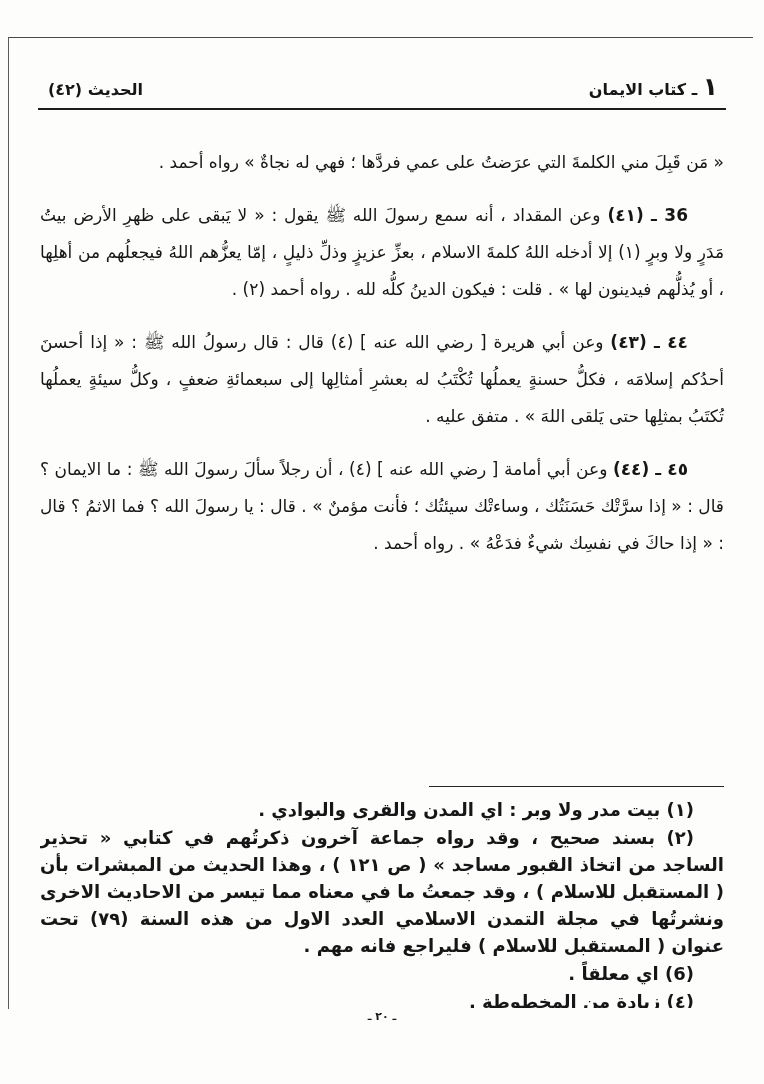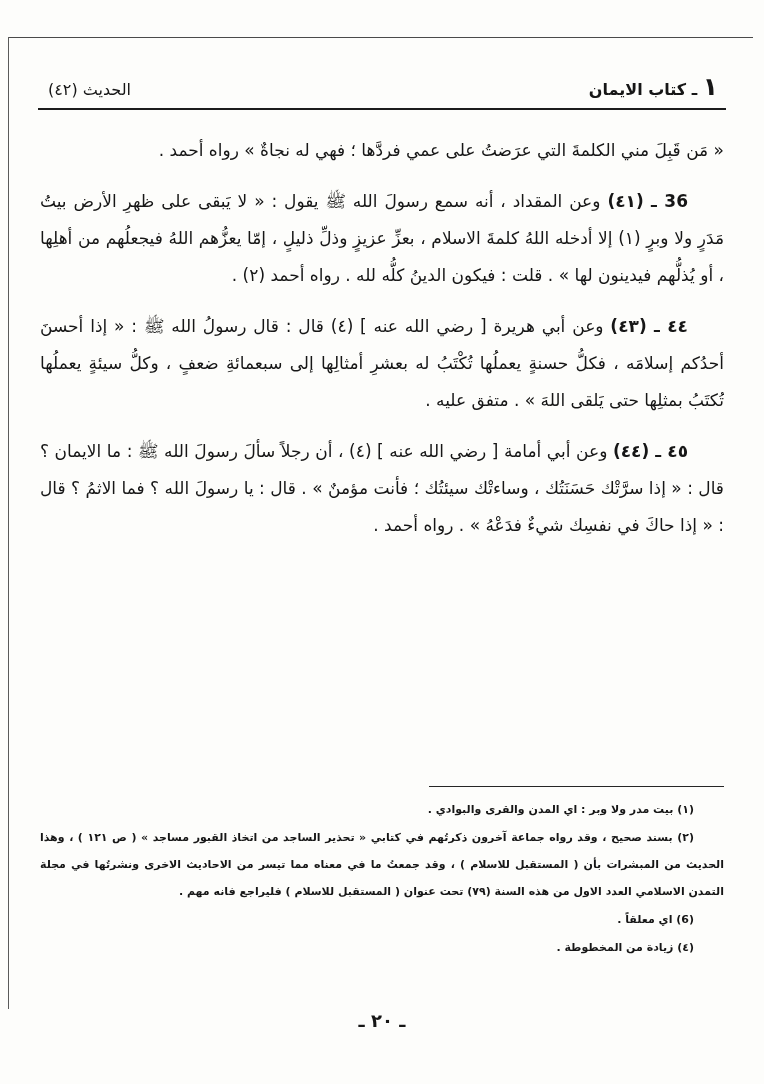--- a/index.html
+++ b/index.html
@@ -35,68 +35,68 @@
     top: 72px; left: 48px; right: 46px;
     display: flex;
     justify-content: space-between;
     align-items: baseline;
     direction: rtl;
     font-weight: bold;
     font-size: 16px;
   }
   .book-title { white-space: nowrap; }
   .big-num { font-size: 25px; font-weight: bold; letter-spacing: 2px; }
-  .hadith-ref { font-size: 16px; font-weight: normal; }
+  .hadith-ref { font-size: 16px; font-weight: bold; }
   .header-rule {
     position: absolute;
     top: 108px; left: 38px; right: 38px;
     height: 2px;
     background: #1c1c1c;
   }
   
   .body-text {
     position: absolute;
     top: 128px; right: 40px; left: 40px;
     height: 650px;
     overflow: hidden;
     direction: rtl;
     text-align: justify;
     font-size: 17px;
     line-height: 37px;
   }
-  .para { margin: 4px 0 14px; text-indent: 36px; }
+  .para { margin: 16px 0 14px; text-indent: 36px; }
   .para.no-indent { text-indent: 0; }
   .lead { font-weight: bold; }
   
   .footnote-rule {
     position: absolute;
     top: 786px; right: 40px;
     width: 295px; height: 1px;
     background: #262626;
   }
   .footnotes {
     position: absolute;
     top: 796px; right: 40px; left: 40px;
     max-height: 212px;
     overflow: hidden;
     direction: rtl;
     text-align: justify;
-    font-size: 11px;
+    font-size: 18px;
     line-height: 27px;
     font-weight: bold;
   }
   .footnote { margin: 0 0 1px; text-indent: 30px; }
   
   .page-number {
     position: absolute;
     top: 1010px; left: 0;
     width: 100%;
     text-align: center;
     direction: rtl;
-    font-size: 18px;
+    font-size: 11px;
     font-weight: bold;
     letter-spacing: 1px;
   }
 </style>
 </head>
 <body>
 
 <div class="page">
 
   <div class="scan-top"></div>

